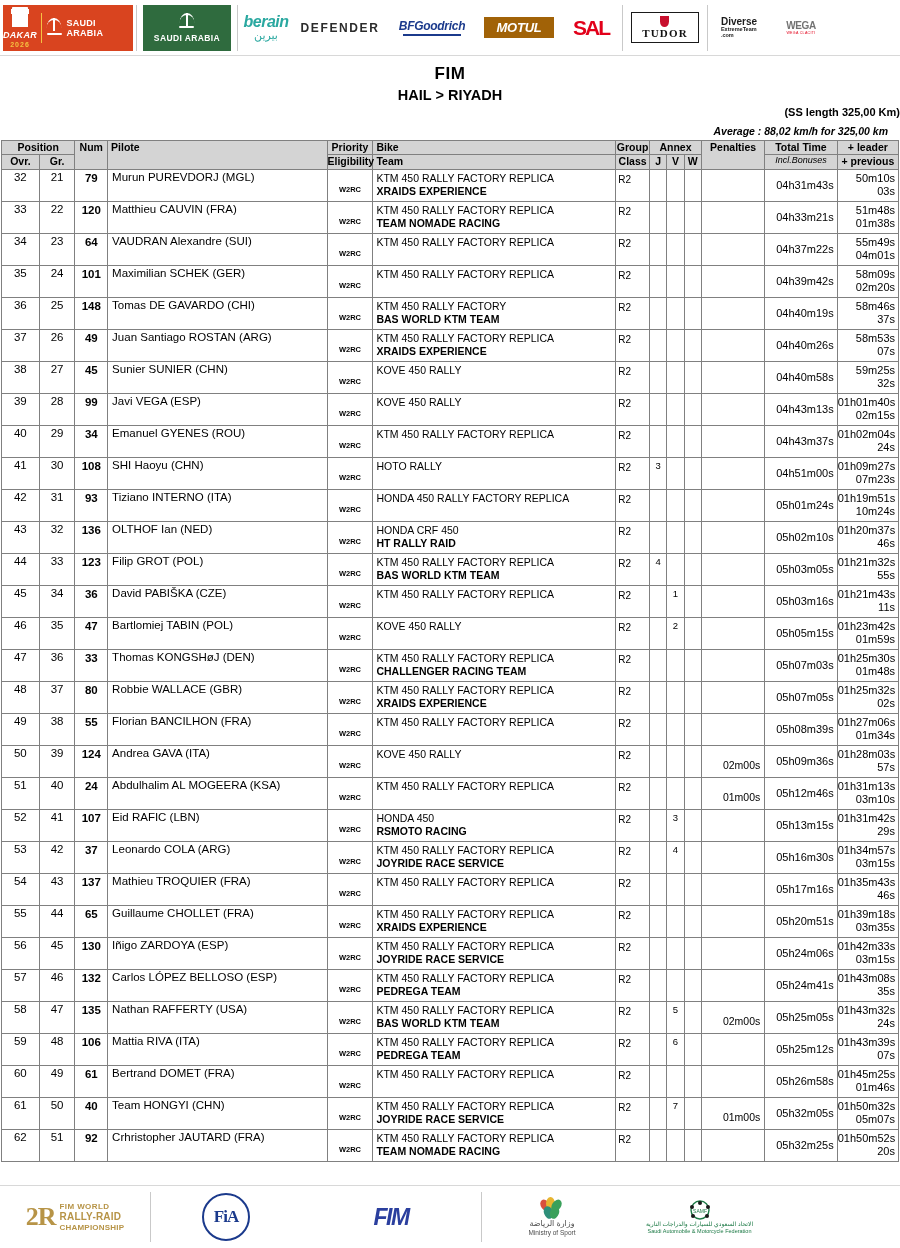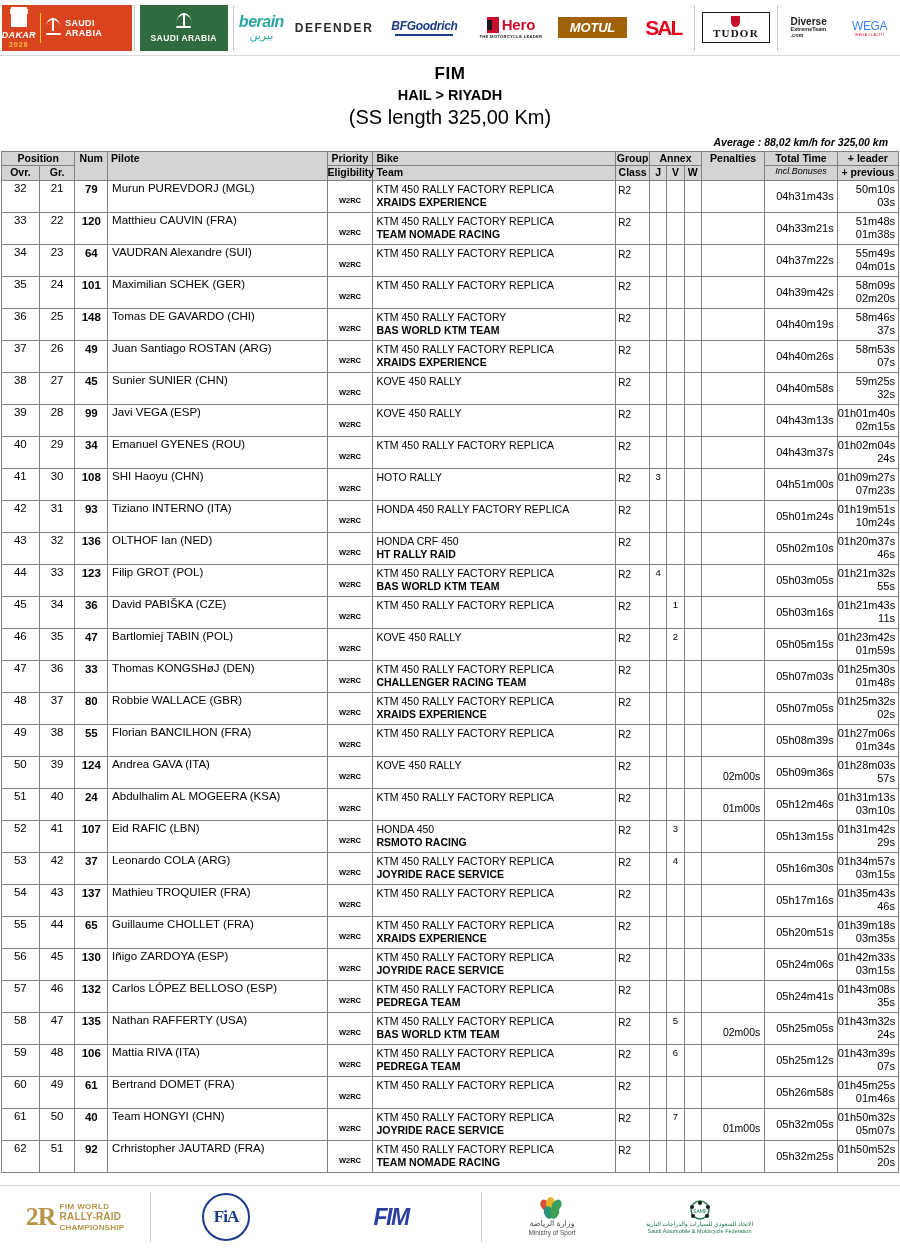--- a/index.html
+++ b/index.html
@@ -97,29 +97,29 @@
   }
   .tudor-shield{width:9px;height:11px;background:#c8102e;border-radius:0 0 50% 50%;}
   .tudor-t{font-family:"Liberation Serif",serif;font-size:11px;font-weight:bold;letter-spacing:1.2px;color:#111;}
 
   .diverse{display:flex;flex-direction:column;line-height:1;}
   .div-1{font-size:10px;font-weight:bold;color:#1a1a1a;}
   .div-2{font-size:5.5px;font-weight:bold;color:#1a1a1a;}
   .div-3{font-size:5.5px;font-weight:bold;color:#1a1a1a;}
 
   .wega{display:flex;flex-direction:column;align-items:center;}
-  .wega-t{font-size:12px;font-weight:normal;color:#3b82f6;letter-spacing:-.4px;}
+  .wega-t{font-size:10px;font-weight:bold;color:#737373;letter-spacing:-.4px;}
   .wega-s{font-size:3.6px;color:#e2001a;letter-spacing:.3px;}
 
   
   .titles{text-align:center;padding-top:8px;}
   .t-fim{font-size:17px;font-weight:bold;letter-spacing:.5px;}
   .t-main{font-size:15px;font-weight:bold;margin-top:11px;}
   .t-sub{font-size:14.5px;font-weight:bold;margin-top:3px;}
-  .t-ss{font-size:20px;font-weight:normal;margin-top:3px;}
+  .t-ss{font-size:11px;font-weight:bold;margin-top:3px;text-align:right;}
 
   .avg-line{
     text-align:right;padding-right:12px;
     font-size:10.5px;font-style:italic;font-weight:bold;
     margin-top:7px;margin-bottom:3px;
   }
 
   
   table.cls{
     border-collapse:collapse;
@@ -266,29 +266,20 @@
     <div class="defender">DEFENDER</div>
   </div>
 
   <div class="sp-cell" style="width:92px;">
     <div class="bfg">
       <div class="bfg-t">BFGoodrich</div>
       <div class="bfg-u"></div>
     </div>
   </div>
 
-  <div class="sp-cell" style="width:84px;">
-    <div class="hero">
-      <div class="hero-row">
-        <span class="hero-mark"></span>
-        <span class="hero-t">Hero</span>
-      </div>
-      <div class="hero-sub">THE MOTORCYCLE LEADER</div>
-    </div>
-  </div>
 
   <div class="sp-cell" style="width:82px;">
     <div class="motul">
         <div class="motul-t">MOTUL</div>
       </div>
   </div>
 
   <div class="sp-cell" style="width:62px;">
     <div class="sal">SAL</div>
   </div>

